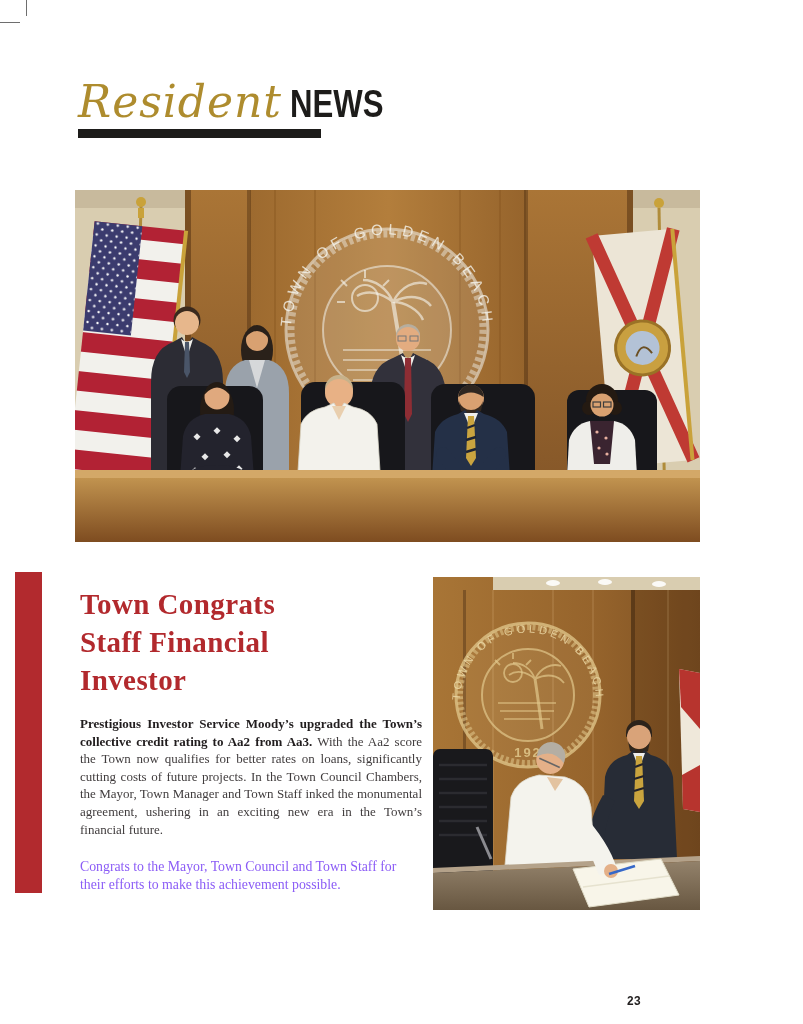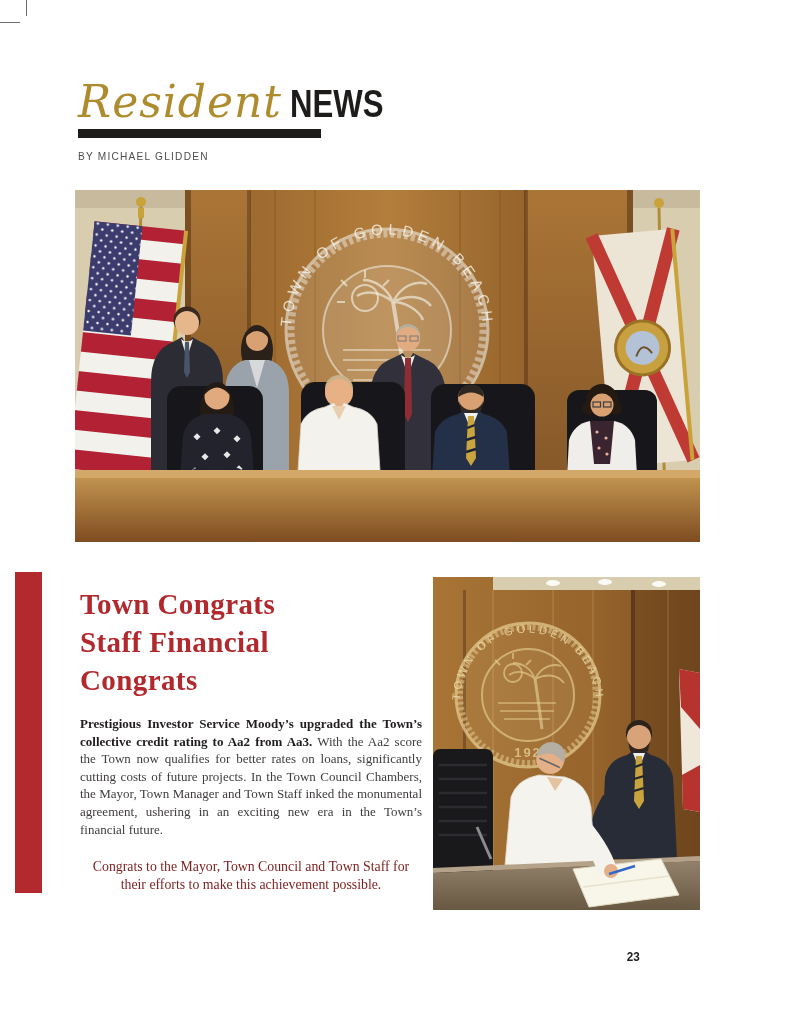--- a/index.html
+++ b/index.html
@@ -45,26 +45,26 @@
     font-weight:bold; font-size:29px; line-height:38px;
     color:#b2292d; letter-spacing:0.4px;
   }
   .article .body {
     margin-top:16px; font-size:13px; line-height:17.6px;
     color:#403c3d; text-align:justify;
   }
   .article .body .lead-bold { font-weight:bold; color:#211d1e; }
   .article .congrats {
     margin-top:20px; font-size:13.8px; line-height:17.6px;
-    color:#7f1d1d; text-align:center;
+    color:#8b5cf6; text-align:left;
   }
   
   .page-number {
-    position:absolute; left:626px; top:949px;
-    font-family:Liberation Sans, sans-serif;
+    position:absolute; left:626px; top:994px;
+    font-family:Liberation Mono, monospace;
     font-weight:bold; font-size:13px; color:#232020;
     display:inline-block; transform:scaleX(0.9);
   }
 </style>
 </head>
 <body>
 
 <div class="page">
 
   <div class="cropmark" style="left:26px;top:0;width:1px;height:16px;"></div>
@@ -73,21 +73,20 @@
   <div class="cropmark" style="left:783px;top:23px;width:20px;height:1px;"></div>
   <div class="cropmark" style="left:784px;top:998px;width:1px;height:26px;"></div>
   <div class="cropmark" style="left:786px;top:996px;width:17px;height:1px;"></div>
 
   <div class="header">
     <div class="brandline">
       <span class="brand-script">Resident</span>
       <span class="brand-caps">NEWS</span>
     </div>
     <div class="header-rule"></div>
-    <div><span class="byline">BY MICHAEL GLIDDEN</span></div>
   </div>
 
   <div class="main-photo">
     <svg viewBox="0 0 625 352" preserveAspectRatio="none">
       <defs>
         <linearGradient id="woodV" x1="0" y1="0" x2="0" y2="1">
           <stop offset="0" stop-color="#aa7536"></stop>
             <stop offset="1" stop-color="#845628"></stop>
         </linearGradient>
         <linearGradient id="woodPanel" x1="0" y1="0" x2="1" y2="0">
@@ -259,21 +258,21 @@
     </svg>
   </div>
 
   <div class="red-bar"></div>
   <div class="purple-bar"></div>
 
   <div class="article">
     <h1>
       <span style="display:block">Town Congrats</span>
       <span style="display:block">Staff Financial</span>
-      <span style="display:block">Congrats</span>
+      <span style="display:block">Investor</span>
     </h1>
     <p class="body"><span class="lead-bold">Prestigious Investor Service Moody’s upgraded the Town’s collective credit rating to Aa2 from Aa3.</span><span> With the Aa2 score the Town now qualifies for better rates on loans, significantly cutting costs of future projects. In the Town Council Chambers, the Mayor, Town Manager and Town Staff inked the monumental agreement, ushering in an exciting new era in the Town’s financial future.</span></p>
     <p class="congrats">Congrats to the Mayor, Town Council and Town Staff for their efforts to make this achievement possible.</p>
   </div>
 
   <div class="secondary-photo">
     <svg viewBox="0 0 267 333" preserveAspectRatio="none">
       <defs>
         <linearGradient id="wood2" x1="0" y1="0" x2="1" y2="0">
           <stop offset="0" stop-color="#a87536"></stop>

